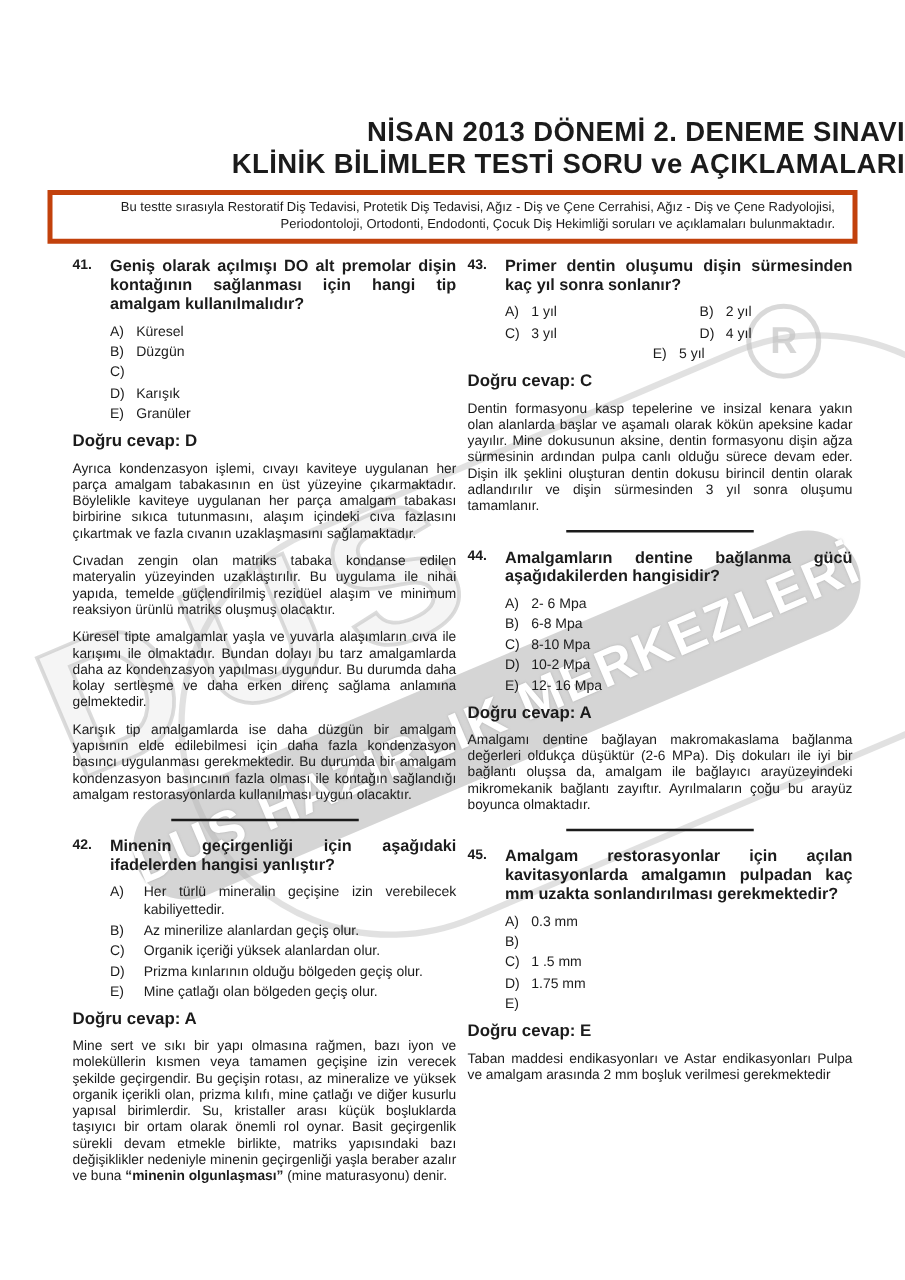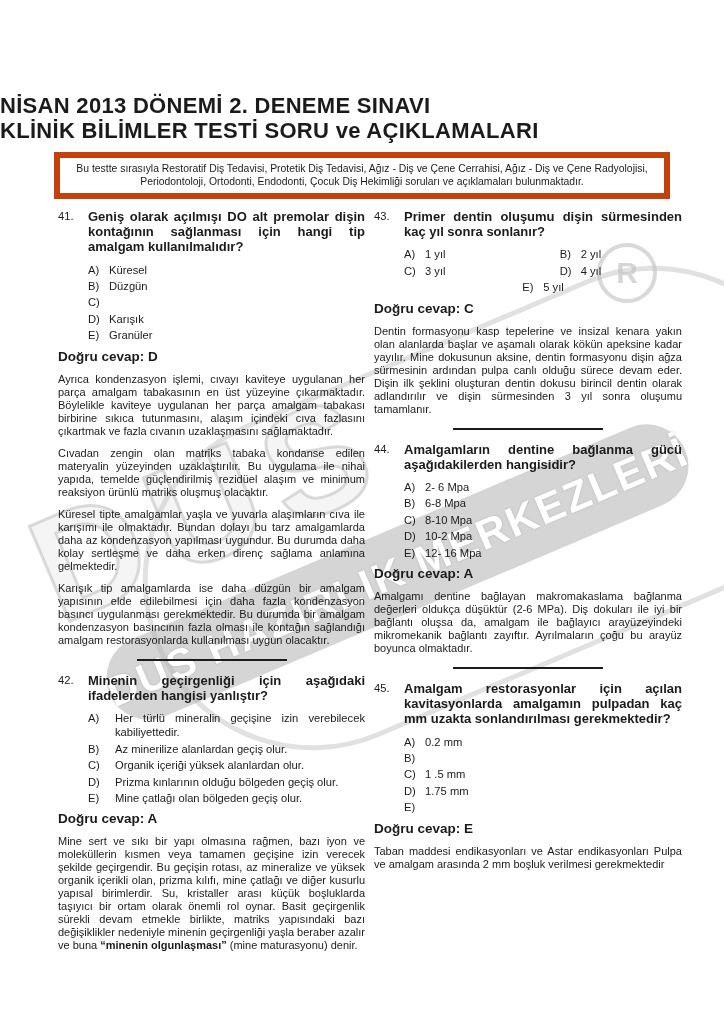--- a/index.html
+++ b/index.html
@@ -33,33 +33,33 @@
   }
   .wm-reg{
     position:absolute;left:597px;top:243px;width:52px;height:52px;
     border:4px solid rgba(192,192,192,.6);border-radius:50%;
     display:flex;align-items:center;justify-content:center;
     font-size:30px;font-weight:bold;color:rgba(192,192,192,.65);
   }
   
   .content{position:relative;z-index:1;}
   .title{
-    margin:93px 0 0;text-align:left;font-weight:bold;
+    margin:93px 0 0;text-align:right;font-weight:bold;
     font-size:22px;line-height:25px;letter-spacing:.3px;
   }
   .intro-box{
-    margin:9px 54px 0;border:6px solid #c2410c;
-    padding:4px 14px 5px;text-align:center;
+    margin:9px 38px 0;border:4px solid #c2410c;
+    padding:4px 14px 5px;text-align:right;
     font-size:10.4px;line-height:13px;
   }
   .columns{display:flex;gap:9px;padding:10px 44px 0 58px;}
   .col{width:307px;flex:none;}
   .col.right{width:308px;}
   .q-head{display:flex;margin:0 0 7px;}
-  .q-num{flex:none;width:30px;font-weight:normal;font-size:11.2px;line-height:15.2px;}
+  .q-num{flex:none;width:30px;font-weight:bold;font-size:11.2px;line-height:15.2px;}
   .q-text{margin:0;font-weight:bold;font-size:13px;line-height:15.2px;text-align:justify;flex:1;}
   .u{text-underline-offset:2px;}
   ul.options{list-style:none;margin:0 0 0 30px;padding:0;font-size:11.2px;}
   ul.options li{display:flex;padding:1px 0;line-height:14.4px;}
   .opt-l{flex:none;width:21px;}
   .wide .opt-l{width:27px;}
   .opt-t{flex:1;text-align:justify;}
   .options-grid{
     margin-left:30px;font-size:11.2px;
     display:grid;grid-template-columns:56% 44%;
@@ -233,21 +233,21 @@
         <div class="divider"></div>
 
         <section>
           <div class="q-head">
             <span class="q-num">45.</span>
             <h3 class="q-text">Amalgam restorasyonlar için açılan kavitasyonlarda amalgamın pulpadan kaç mm uzakta sonlandırılması gerekmektedir?</h3>
           </div>
           <ul class="options">
             <li>
                 <span class="opt-l">A)</span>
-                <span class="opt-t">0.2 mm</span>
+                <span class="opt-t">0.3 mm</span>
               </li>
             <li>
                 <span class="opt-l">B)</span>
               </li>
             <li>
                 <span class="opt-l">C)</span>
                 <span class="opt-t">1 .5 mm</span>
               </li>
             <li>
                 <span class="opt-l">D)</span>

